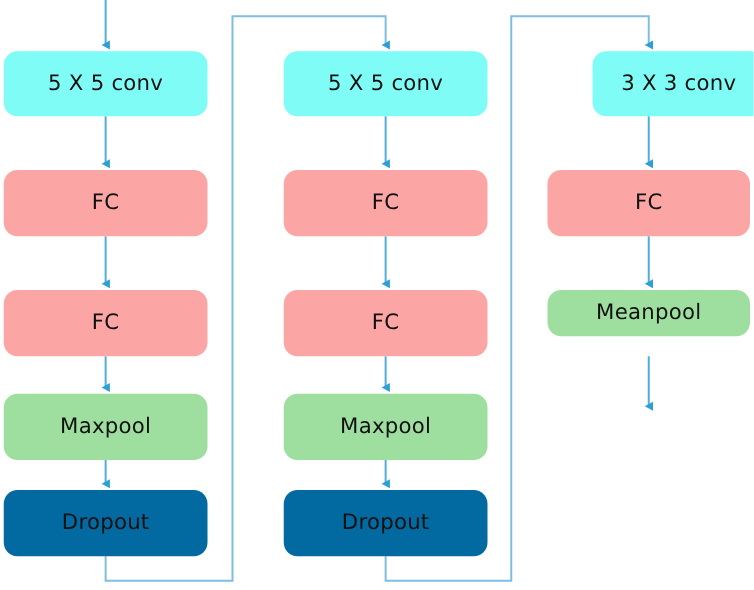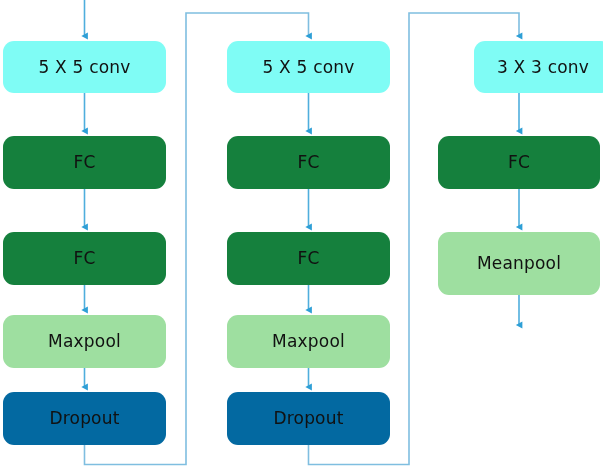--- a/index.html
+++ b/index.html
@@ -34,21 +34,21 @@
     justify-content: center;
     text-align: center;
     color: #111111;
     font-size: 17px;
     line-height: 1;
     letter-spacing: 0.2px;
     white-space: nowrap;
     user-select: none;
   }
   .node.conv   { background: #7FFCF5; }
-  .node.fc     { background: #15803d; }
+  .node.fc     { background: #fca5a5; }
   .node.pool   { background: #9EDFA0; }
   .node.drop   { background: #0369a1; }
 </style>
 </head>
 <body>
 
 <div id="diagram-root">
 
   <svg id="edge-layer" width="603" height="472" viewBox="0 0 603 472" xmlns="http://www.w3.org/2000/svg">
     <defs>
@@ -108,17 +108,17 @@
   <div class="node drop" style="left:227px; top:392px; width:163px; height:53px;">
     <span>Dropout</span>
   </div>
 
   <div class="node conv" style="left:438px; top:41px;  width:138px; height:52px;margin-left:36px;">
     <span>3 X 3 conv</span>
   </div>
   <div class="node fc" style="left:438px; top:136px; width:162px; height:53px;">
     <span>FC</span>
   </div>
-  <div class="node pool" style="left:438px; top:232px; width:162px; height:63px;">
+  <div class="node pool" style="left:438px; top:232px; width:162px; height:37px;">
     <span>Meanpool</span>
   </div>
 
 </div>
 
 </body></html>

